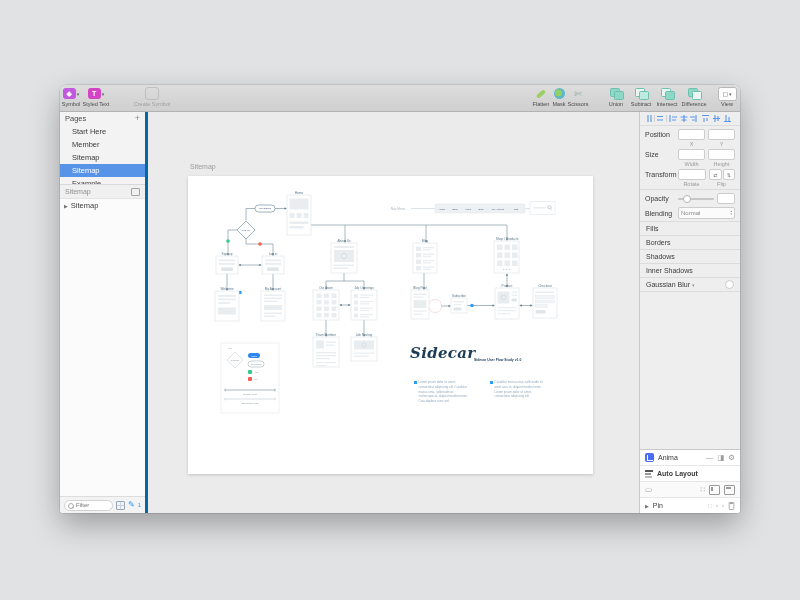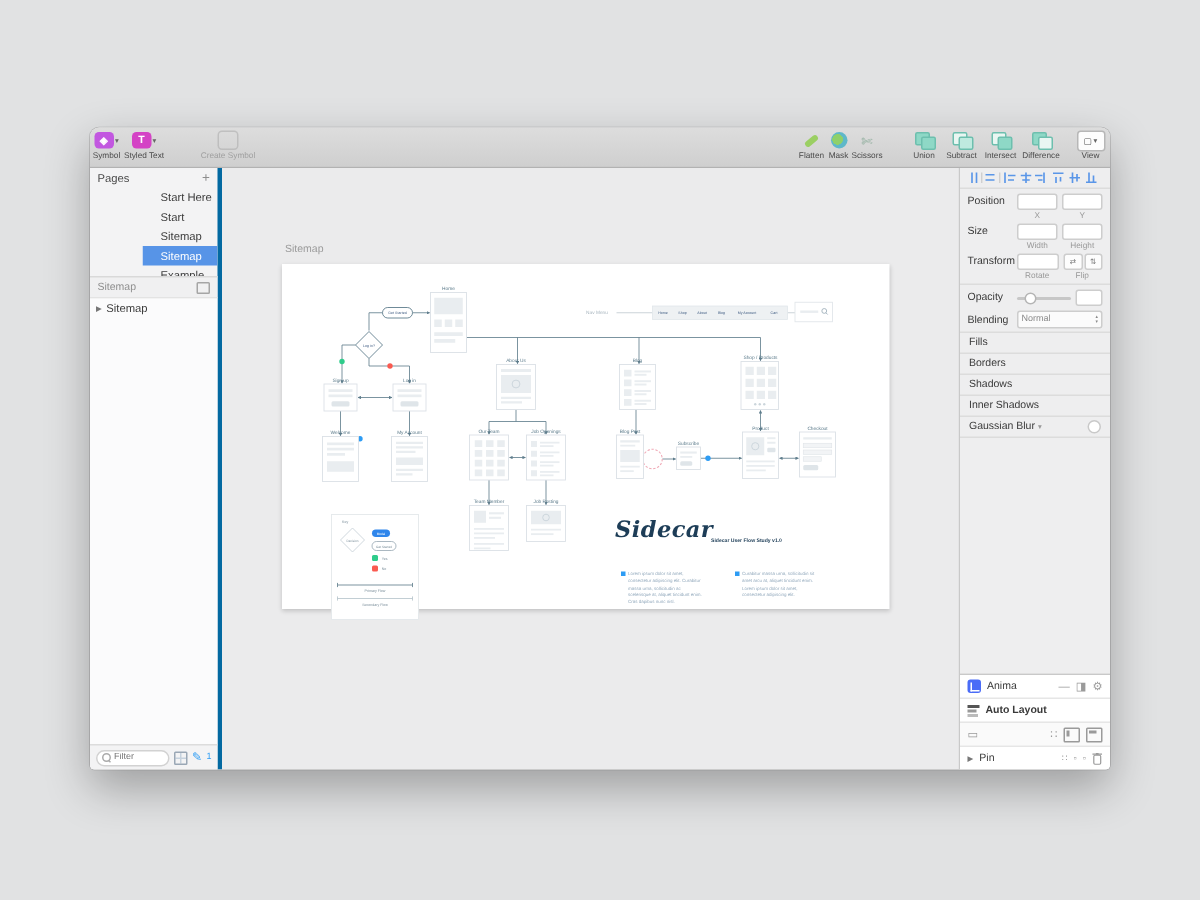--- a/index.html
+++ b/index.html
@@ -20,40 +20,40 @@
   .boolsq i{position:absolute;width:8px;height:7px;border-radius:1.5px;background:#8ed8c6;border:.5px solid #6dbfae;}
   .boolsq i.b{left:4px;top:3px;background:#bfeadf;}
   .boolsq i.a{left:0;top:0;}
   .viewbtn{width:17px;height:12px;background:#fdfdfd;border:1px solid #b7b7b7;border-radius:2.5px;display:flex;align-items:center;justify-content:center;gap:1px;font-size:6px;color:#555;}
   
   .main{flex:1;display:flex;min-height:0;}
   
   .left{width:85px;flex:none;background:#f3f3f4;border-right:3px solid #0369a1;display:flex;flex-direction:column;font-size:7.5px;color:#3b3b3b;}
   .sb-head{height:13px;flex:none;display:flex;align-items:center;justify-content:space-between;padding:0 5px;color:#4a4a4a;}
   .plus{color:#8d8d8d;font-size:9px;line-height:9px;cursor:default;}
-  .sb-list{height:59px;flex:none;overflow:hidden;margin-left:35px;}
+  .sb-list{height:59px;flex:none;overflow:hidden;}
   .sb-item{height:13px;line-height:13px;padding-left:12px;white-space:nowrap;}
   .sb-item.sel{background:#5794e7;color:#fff;}
   .sb-section{height:13px;flex:none;display:flex;align-items:center;justify-content:space-between;padding:0 5px;color:#8f8f8f;font-size:7px;border-top:1px solid #d9d9d9;border-bottom:1px solid #e3e3e3;background:#f0f0f1;}
   .abicon{width:7px;height:6px;border:1px solid #a5a5a5;border-radius:1px;}
   .sb-layer{height:13px;flex:none;display:flex;align-items:center;gap:3px;padding-left:4px;background:#fbfbfc;}
   .disc{font-size:5px;color:#777;}
   .sb-fill{flex:1;background:#fbfbfc;}
   .sb-bottom{height:16px;flex:none;border-top:1px solid #dcdcdc;background:#f3f3f4;display:flex;align-items:center;padding:0 4px;gap:3px;}
   .filterwrap{position:relative;flex:1;}
   .filterwrap input{width:100%;box-sizing:border-box;height:11px;border:1px solid #d2d2d2;border-radius:6px;background:#fff;font-size:6px;padding:0 2px 0 11px;color:#444;outline:none;}
   .mag{position:absolute;left:4px;top:3px;width:4px;height:4px;border:.9px solid #ababab;border-radius:50%;}
   .mag::after{content:"";position:absolute;left:3.2px;top:3.4px;width:2px;height:.9px;background:#ababab;transform:rotate(45deg);}
   .gridic{width:7px;height:7px;border:1px solid #9aa7b5;border-radius:1px;background:linear-gradient(#c6d2de,#c6d2de) 50% 0/1px 100% no-repeat,linear-gradient(#c6d2de,#c6d2de) 0 50%/100% 1px no-repeat;}
   .pencil{color:#2d9cf4;font-size:8px;line-height:8px;}
   .count{color:#2d9cf4;font-size:6px;}
   
   .canvas{flex:1;position:relative;background:#ebebec;min-width:0;}
   .ab-label{position:absolute;left:42px;top:51px;font-size:7px;color:#9b9b9b;}
-  .artboard{position:absolute;left:40px;top:64px;width:405px;height:230px;background:#fff;box-shadow:0 1px 3px rgba(0,0,0,.18);}
+  .artboard{position:absolute;left:40px;top:64px;width:405px;height:298px;background:#fff;box-shadow:0 1px 3px rgba(0,0,0,.18);}
   .artboard svg{position:absolute;inset:0;}
   .logo{position:absolute;left:222px;top:168px;font:italic 700 15px "DejaVu Serif",serif;color:#1d3d57;letter-spacing:.3px;}
   .tagline{position:absolute;left:286px;top:182px;font-size:3.4px;font-weight:700;color:#1d3d57;white-space:nowrap;}
   .note{position:absolute;top:204px;width:55px;display:flex;gap:2px;font-size:3px;line-height:1.6;color:#92a9bc;}
   .note .b{flex:none;width:2.6px;height:2.6px;margin-top:1px;background:#2d9cf4;}
   .n1{left:226px;} .n2{left:302px;}
   
   .right{width:100px;flex:none;background:#eeeeef;border-left:1px solid #c9c9c9;display:flex;flex-direction:column;font-size:7px;color:#3a3a3a;}
   .alignrow{height:13px;flex:none;display:flex;align-items:center;justify-content:center;border-bottom:1px solid #dcdcdc;}
   .grp{padding:3px 5px 2px;border-bottom:1px solid #dcdcdc;}
@@ -180,21 +180,21 @@
 
     <div class="main">
 
       <aside class="left">
         <div class="sb-head">
           <span>Pages</span>
           <span class="plus">+</span>
         </div>
         <div class="sb-list">
           <div class="sb-item">Start Here</div>
-          <div class="sb-item">Start</div>
+          <div class="sb-item">Member</div>
           <div class="sb-item">Sitemap</div>
           <div class="sb-item sel">Sitemap</div>
           <div class="sb-item">Example</div>
         </div>
         <div class="sb-section">
           <span>Sitemap</span>
           <span class="abicon"></span>
         </div>
         <div class="sb-layer">
           <span class="disc">▶</span>

